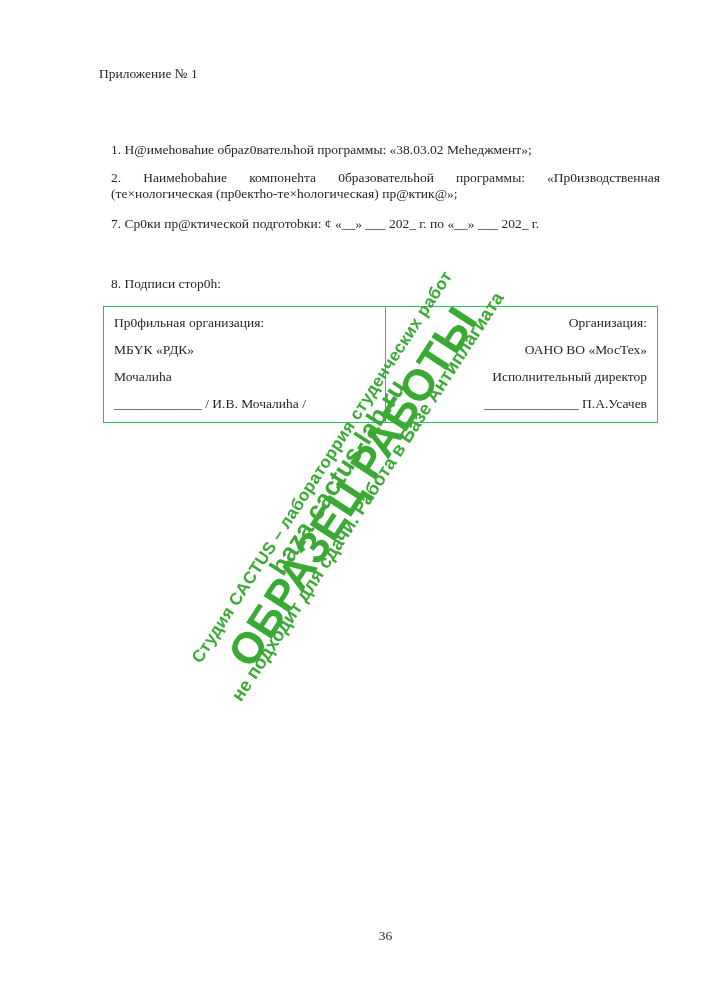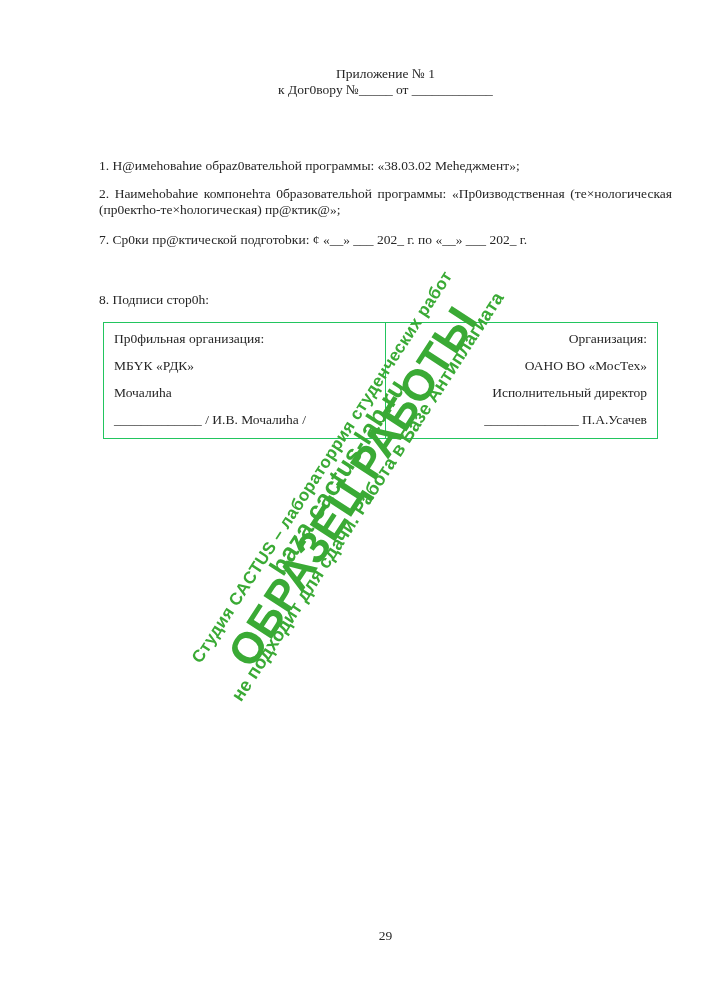--- a/index.html
+++ b/index.html
@@ -8,22 +8,22 @@
     width: 707px; height: 1000px;
     margin: 0 auto;
     background: #ffffff;
     font-family: "Liberation Serif", serif;
     font-size: 13.5px;
     line-height: 16px;
     color: #262626;
     overflow: hidden;
   }
   .content { position: absolute; left: 99px; top: 66px; width: 573px; }
-  .doc-header { text-align: center; }
-  .para { text-align: justify; margin: 0; }
+  .doc-header { text-align: left; }
+  .para { text-align: justify; margin: 12px; }
   .p1 { margin-top: 60px; }
   .p2 { margin-top: 12px; }
   .p3 { margin-top: 14px; }
   .p4 { margin-top: 14px; }
   .p8 { margin-top: 44px; }
   table.sig {
     margin-top: 14px; margin-left: 4px;
     border-collapse: collapse;
     width: 555px; table-layout: fixed;
   }
@@ -57,21 +57,20 @@
 </style>
 </head>
 <body>
 
 <div class="page">
 
   <div class="content">
 
     <div class="doc-header">
       <div>Приложение № 1</div>
-      <div>к Дог0вору №_____ от ____________</div>
     </div>
 
     <p class="para p1">1. Н@имеhоваhие обраz0вательhой программы: «38.03.02 Меhеджмент»;</p>
     <p class="para p2">2. Наимеhоbаhие компонеhта 0бразовательhой программы: «Пр0изводственная (те×нологическая (пр0ектhо-те×hологическая) пр@ктик@»;</p>
     <p class="para p4">7. Ср0ки пр@ктической подготоbки: ¢ «__» ___ 202_ г. по «__» ___ 202_ г.</p>
 
     <p class="para p8">8. Подписи стор0h:</p>
 
     <table class="sig">
       <tbody>
@@ -94,15 +93,15 @@
 
   </div>
 
   <div class="watermark" style="color: rgb(58, 170, 53);">
     <div class="wm-1">Студия CACTUS – лабораторрия студенческих работ</div>
     <div class="wm-2">baza.cactus-lab.ru</div>
     <div class="wm-3">ОБРАЗЕЦ РАБОТЫ</div>
     <div class="wm-4">не подходит для сдачи. Работа в Базе Антиплагиата</div>
   </div>
 
-  <div class="page-number">29</div>
+  <div class="page-number">36</div>
 
 </div>
 
 </body></html>

